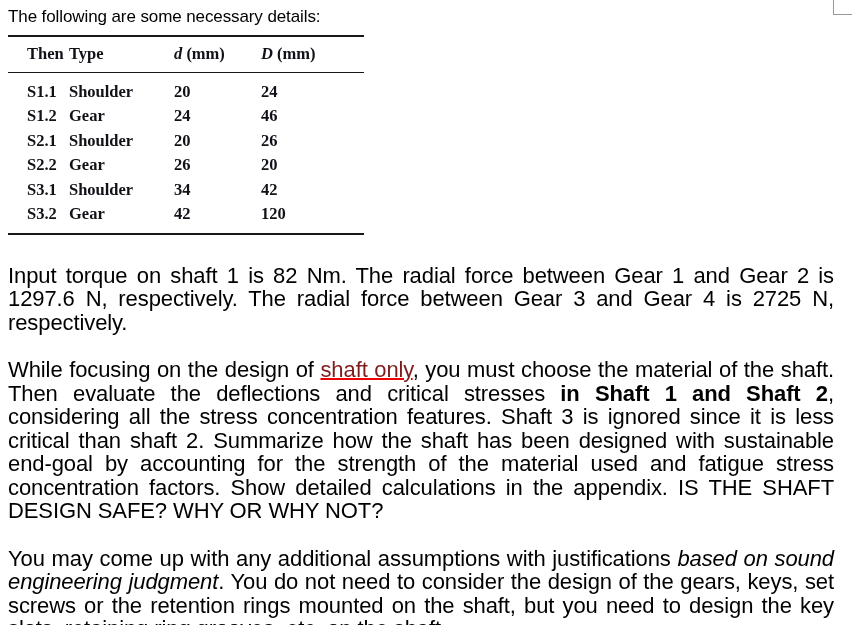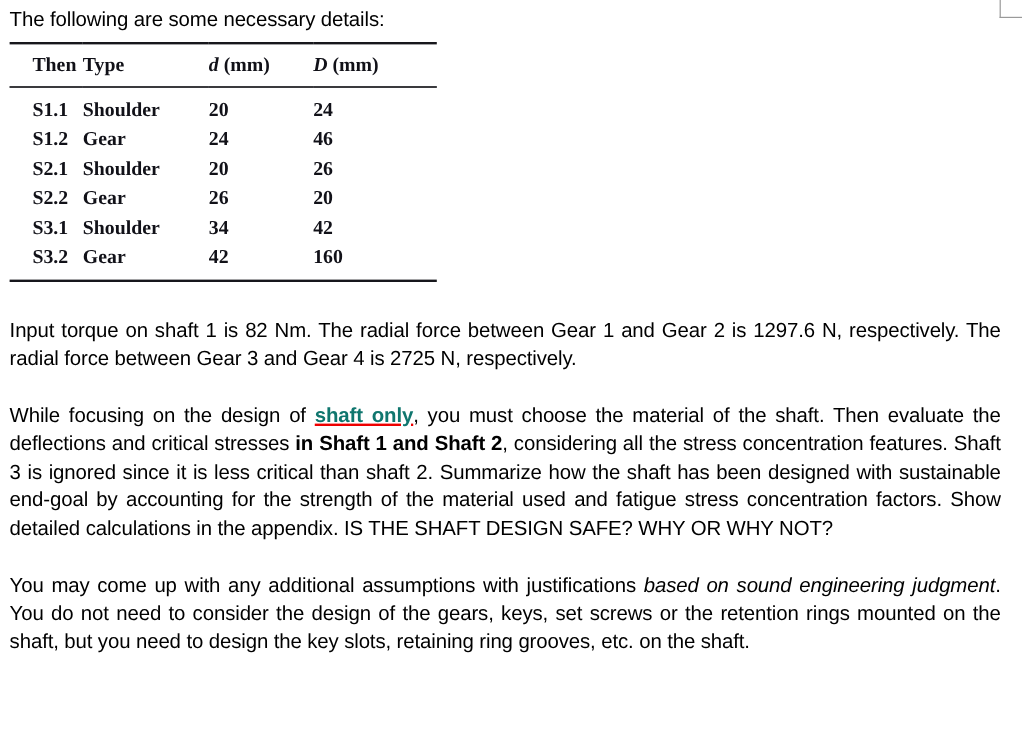--- a/index.html
+++ b/index.html
@@ -82,33 +82,33 @@
   col.c-d    { width: 87px; }
   col.c-D    { width: 103px; }
   .cell-pad-step { padding-left: 19px !important; }
   .hdr-ital {
     font-style: italic;
     font-family: "Liberation Serif", serif;
   }
 
   
   .para {
-    font-size: 17px;
+    font-size: 22px;
     line-height: 23.5px;
     letter-spacing: -0.1px;
     text-align: justify;
     text-justify: inter-word;
   }
   .para.p-torque { margin-top: 29px; }
   .para.p-design { margin-top: 24px; }
   .para.p-assume { margin-top: 24px; }
 
   .hl-red {
-    color: #0f766e;
-    font-weight: bold;
+    color: #7f1d1d;
+    font-weight: normal;
     text-decoration: underline;
     text-decoration-color: #ee0000;
     text-decoration-thickness: 2px;
     text-underline-offset: 1px;
   }
   .b { font-weight: bold; }
   .i { font-style: italic; }
 </style>
 </head>
 <body>
@@ -163,21 +163,21 @@
           <tr>
             <td class="cell-pad-step">S3.1</td>
             <td>Shoulder</td>
             <td>34</td>
             <td>42</td>
           </tr>
           <tr>
             <td class="cell-pad-step">S3.2</td>
             <td>Gear</td>
             <td>42</td>
-            <td>160</td>
+            <td>120</td>
           </tr>
         </tbody>
     </table>
     <div class="rule-bottom" style="height:0;"></div>
   </div>
 
   <p class="para p-torque">Input torque on shaft 1 is 82 Nm. The radial force between Gear 1 and Gear 2 is 1297.6 N, respectively. The radial force between Gear 3 and Gear 4 is  2725 N, respectively.</p>
 
   <p class="para p-design"><span>While focusing on the design of </span><span class="hl-red">shaft only</span><span>, you must choose the material of the shaft. Then evaluate the deflections and critical stresses </span><span class="b">in Shaft 1 and Shaft 2</span><span>, considering all the stress concentration features. Shaft 3 is ignored since it is less critical than shaft 2. Summarize how the shaft has been designed with sustainable end-goal by accounting for the strength of the material used and fatigue stress concentration factors. Show detailed calculations in the appendix. IS THE SHAFT DESIGN SAFE? WHY OR WHY NOT?</span></p>
 

